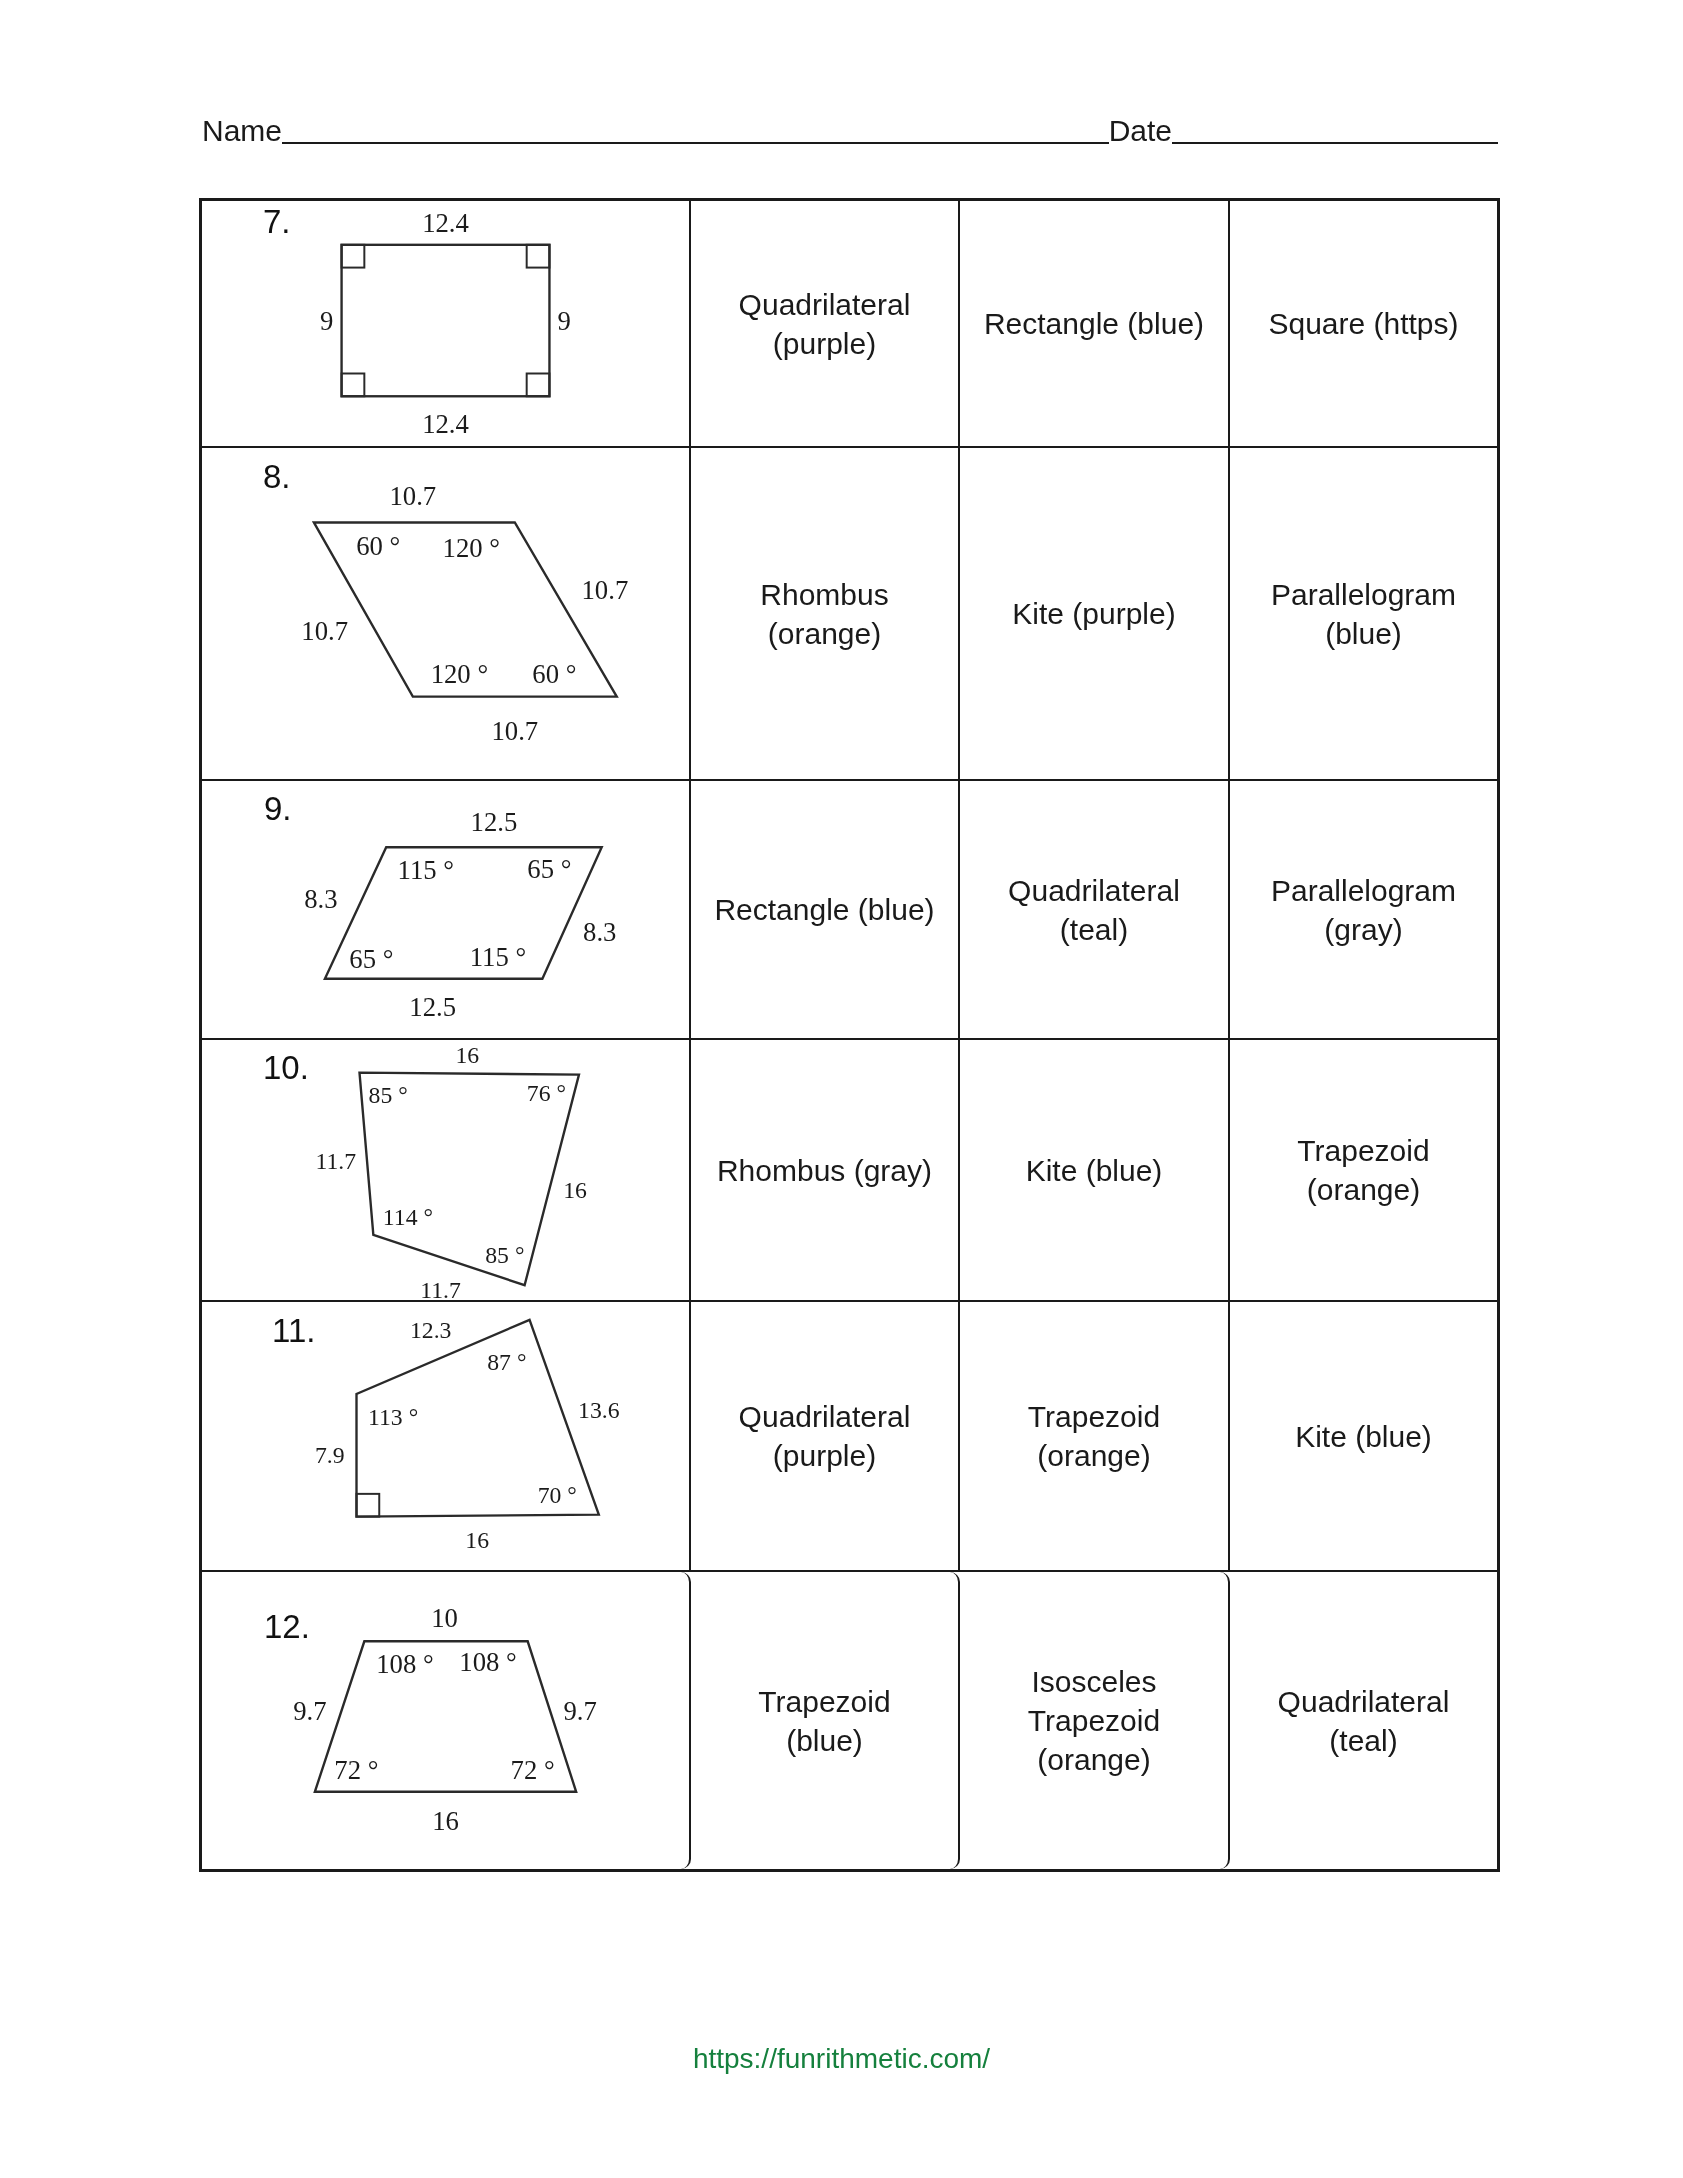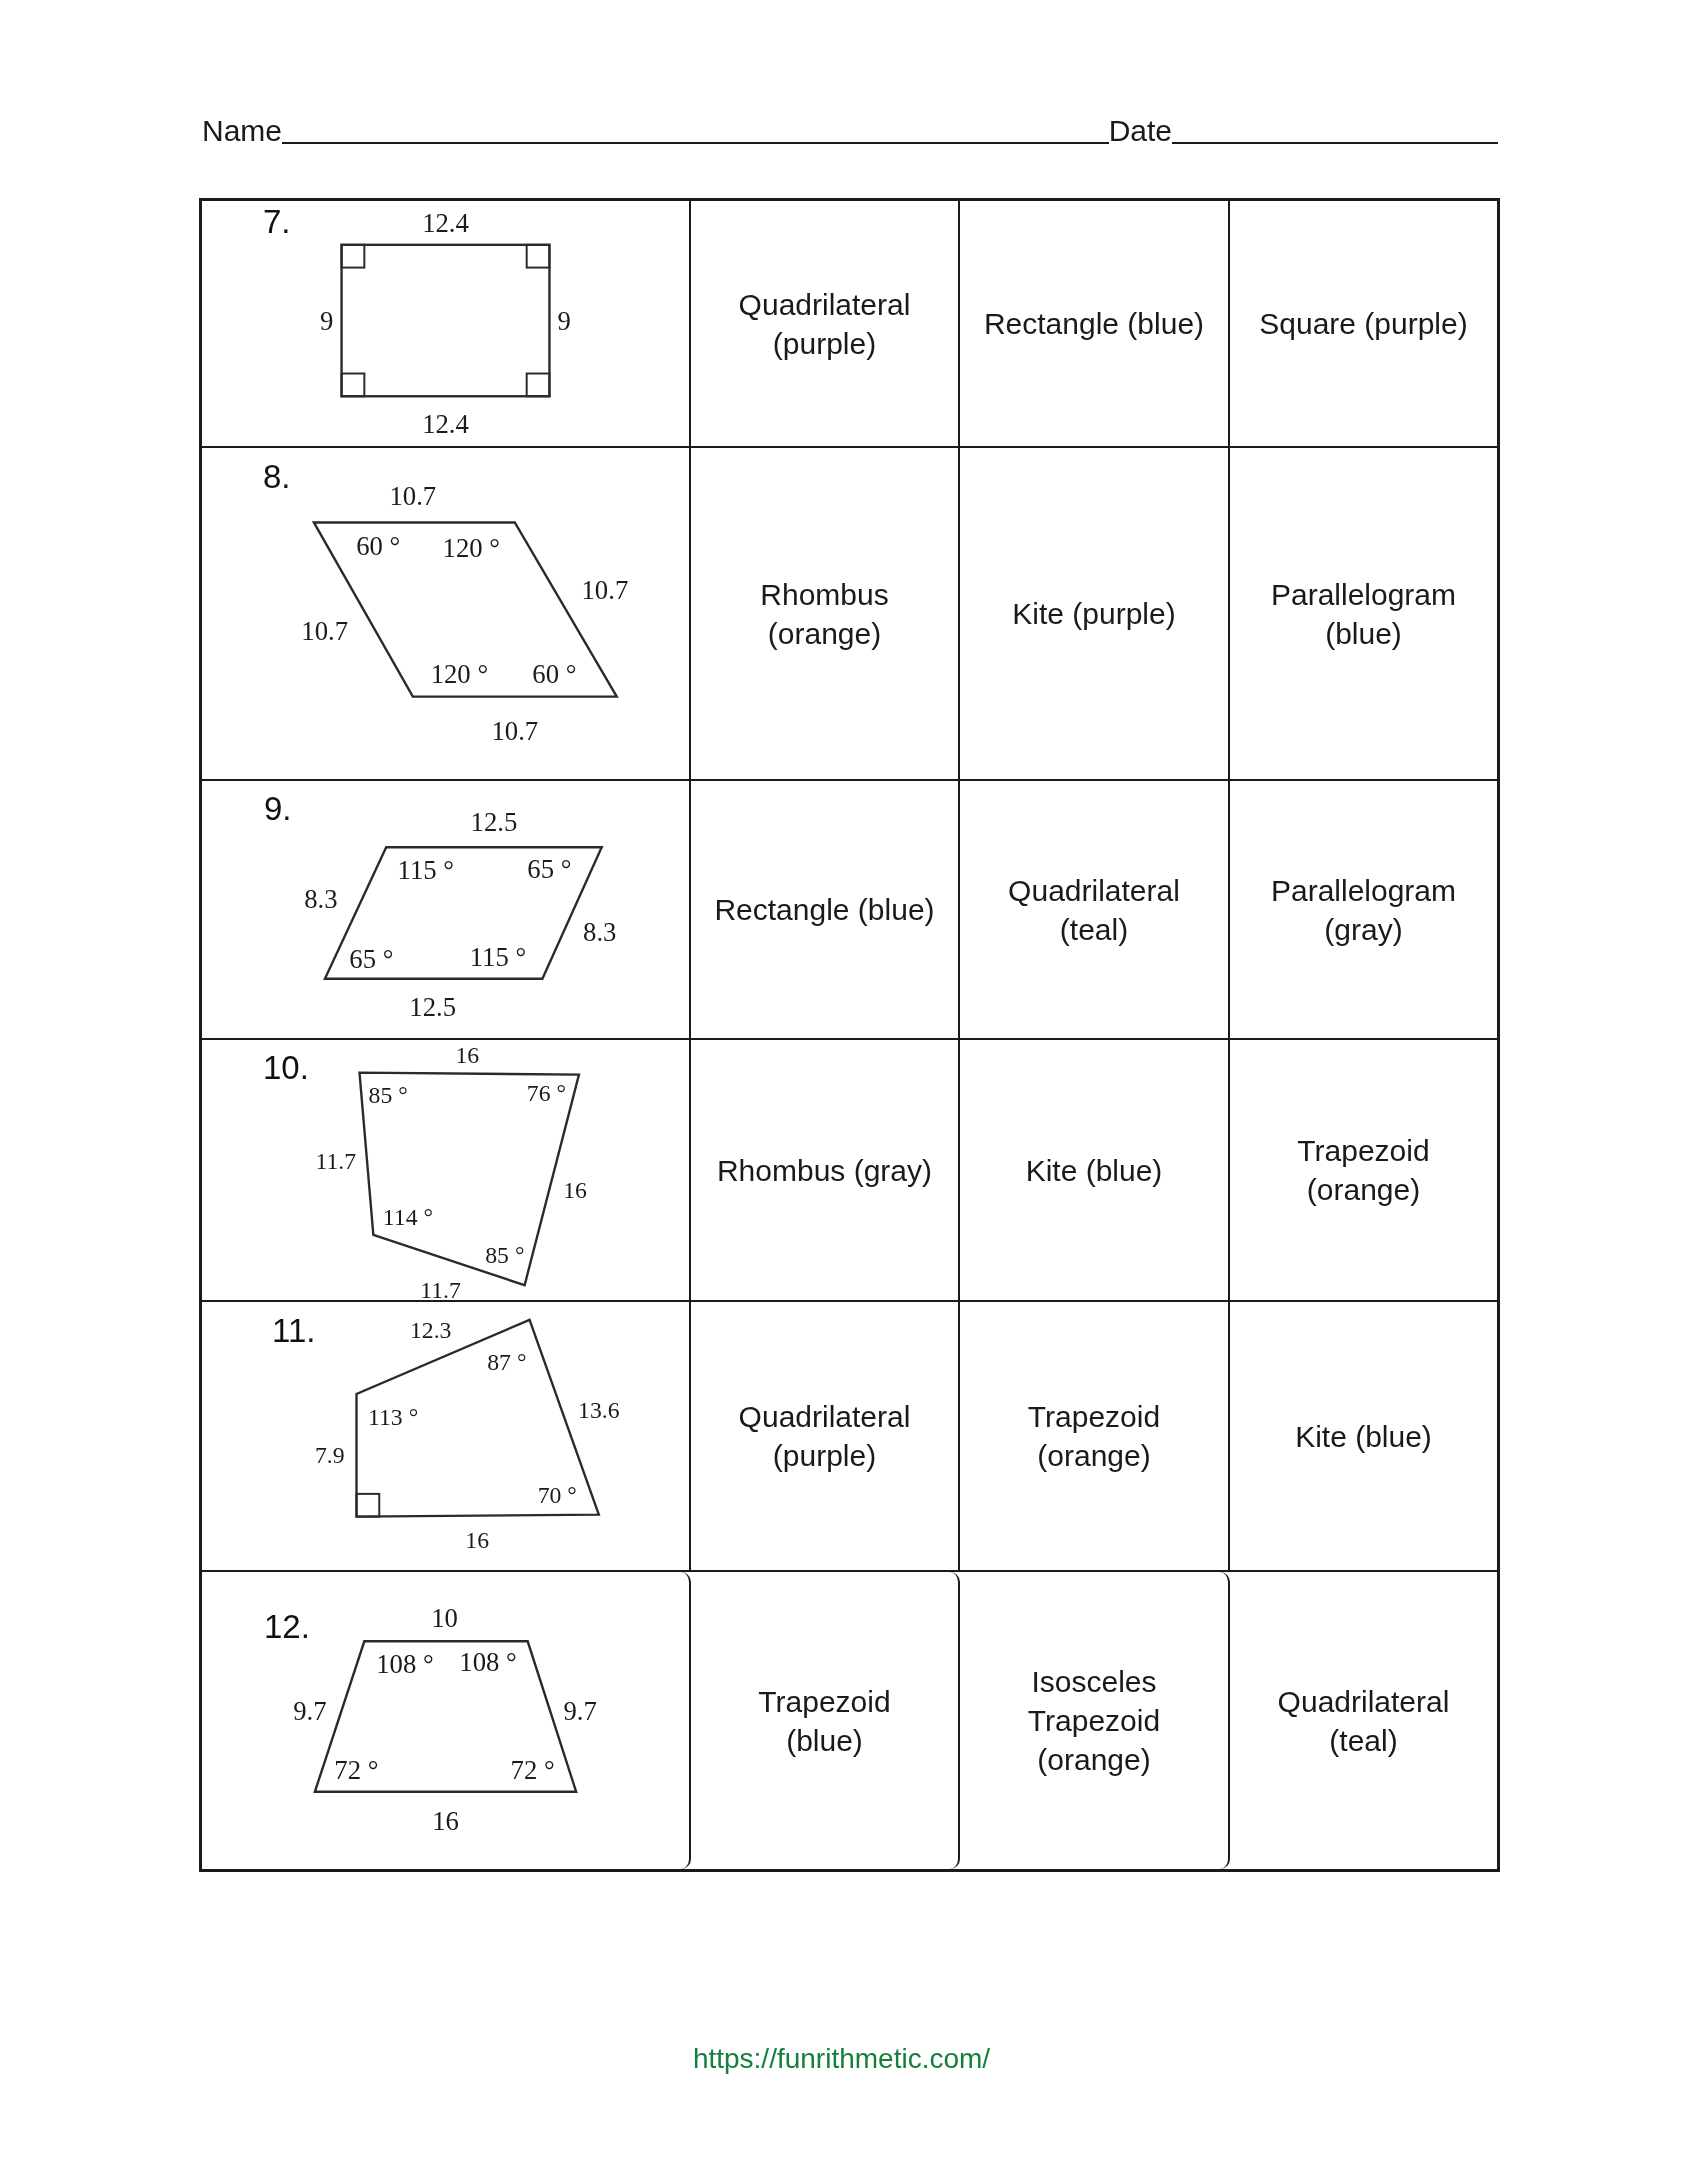--- a/index.html
+++ b/index.html
@@ -100,21 +100,21 @@
       <div>Quadrilateral</div>
       <div>(purple)</div>
       <div></div>
     </div>
     <div class="cell opt">
       <div>Rectangle (blue)</div>
       <div></div>
       <div></div>
     </div>
     <div class="cell opt">
-      <div>Square (purple)</div>
+      <div>Square (https)</div>
       <div></div>
       <div></div>
     </div>
 
     <div class="cell fig">
       <span class="probnum" style="left:61px;top:12px;">8.</span>
       <svg class="fl27" width="489" height="333" viewBox="0 0 494 336">
         <polygon class="shape" points="113,75 316,75 419,251 213,251"></polygon>
         <text x="213" y="57">10.7</text>
         <text x="178" y="108">60 °</text>

